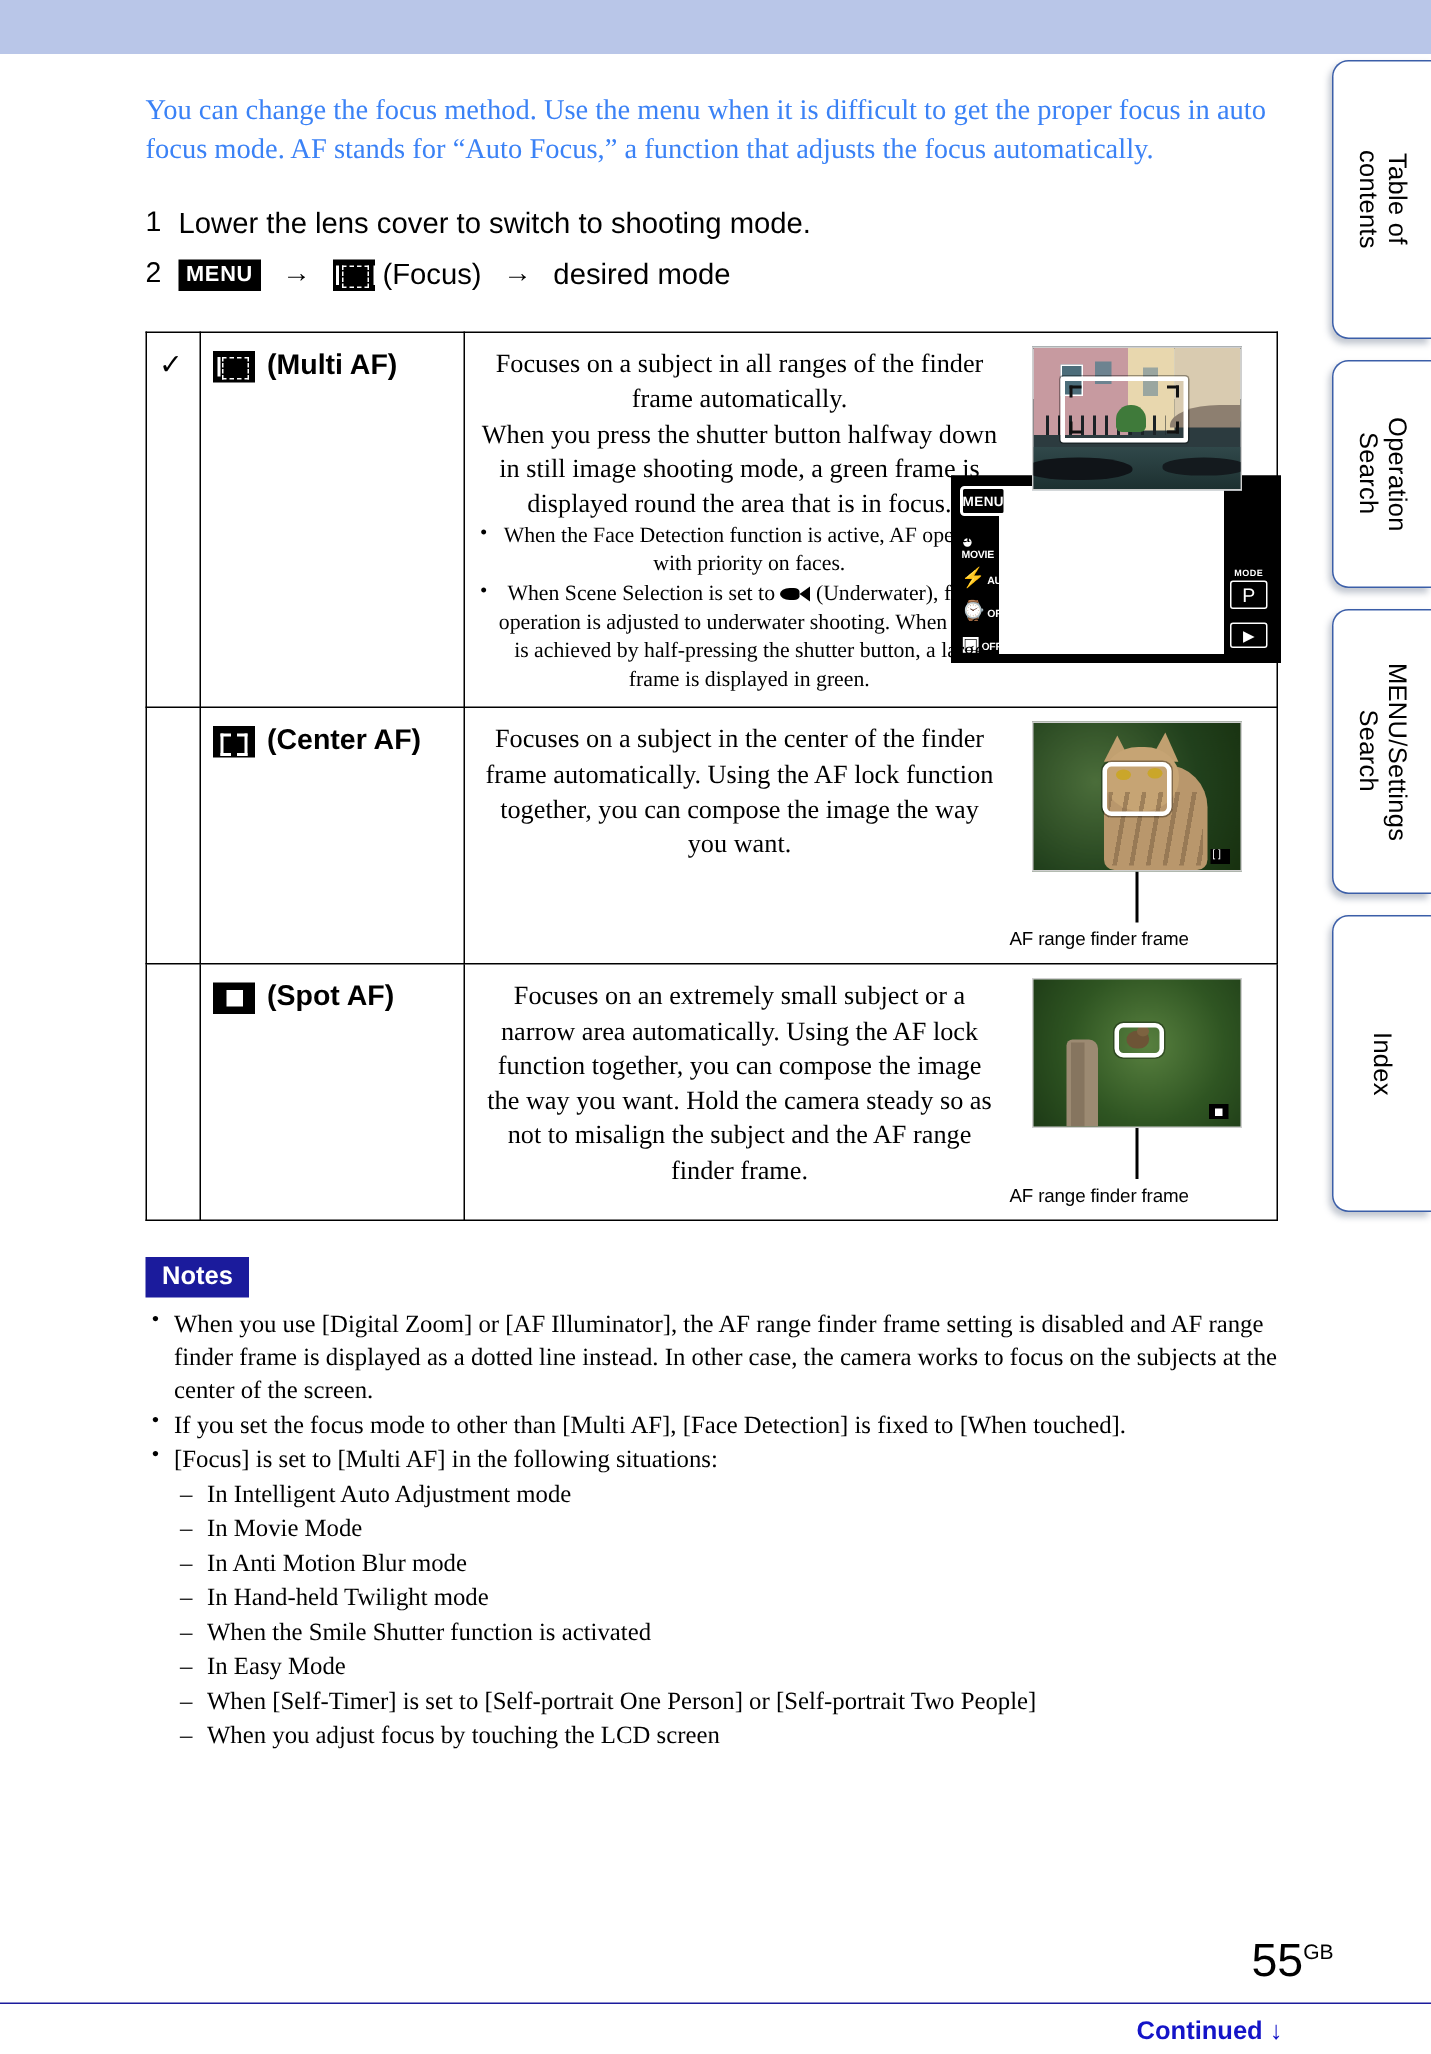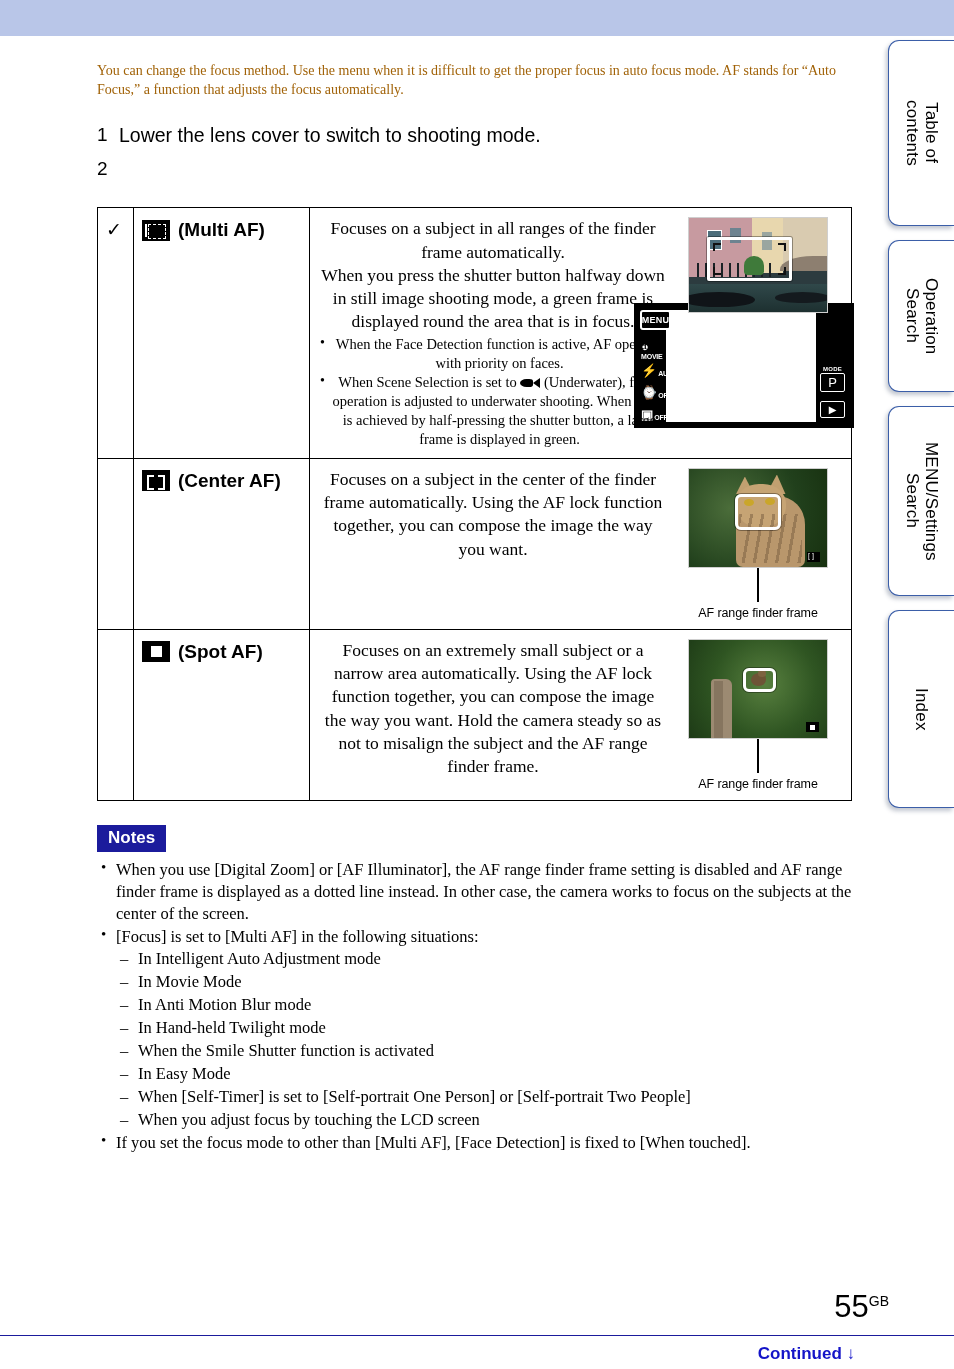--- a/index.html
+++ b/index.html
@@ -73,23 +73,23 @@
   h1.page-title {
     font-family: "Liberation Sans", sans-serif;
     font-size: 46px;
     font-weight: bold;
     color: #1414c8;
     margin: 12px 0 0 0;
     letter-spacing: -0.5px;
   }
 
   p.intro {
-    font-size: 14px;
+    font-size: 19px;
     line-height: 1.37;
-    color: #a16207;
+    color: #3b82f6;
     margin: 25px 0 0 0;
     width: 748px;
   }
 
   
   .steps {
     margin-top: 22px;
     position: relative;
   }
   .step {
@@ -337,21 +337,20 @@
     width: 0; height: 0;
     border-top: 5px solid transparent;
     border-bottom: 5px solid transparent;
     border-right: 7px solid #000;
   }
 
   
   .fig {
     flex: 0 0 auto;
     width: 170px;
-    text-align: center;
   }
   .fig-photo {
     position: relative;
     width: 140px;
     height: 100px;
     margin: 0 auto;
     overflow: hidden;
     border: 1px solid #cfcfcf;
   }
   .fig-wide .fig-photo { width: 140px; height: 96px; }
@@ -549,20 +548,28 @@
 
   <div class="steps">
 
     <div class="step">
       <span class="step-num">1</span>
       <span class="step-text">Lower the lens cover to switch to shooting mode.</span>
     </div>
 
     <div class="step">
       <span class="step-num">2</span>
+      <span class="step-text">
+        <span class="badge-menu">MENU</span>
+        <span class="arrow">→</span>
+        <span class="icon-box ic-multi"></span>
+        <span>(Focus)</span>
+        <span class="arrow">→</span>
+        <span>desired mode</span>
+      </span>
     </div>
 
     <div class="lcd">
       <div class="lcd-inner"></div>
       <div class="lcd-rightbar"></div>
 
       <div class="lcd-menu-btn">MENU</div>
 
       <div class="lcd-ico" id="lcd-movie">
         <span class="sym">●</span>
@@ -711,34 +718,34 @@
       </tr>
 
     </tbody>
   </table>
 
   
   <div class="notes-head">Notes</div>
 
   <ul class="notes">
     <li>When you use [Digital Zoom] or [AF Illuminator], the AF range finder frame setting is disabled and AF range finder frame is displayed as a dotted line instead. In other case, the camera works to focus on the subjects at the center of the screen.</li>
+    <li>If you set the focus mode to other than [Multi AF], [Face Detection] is fixed to [When touched].</li>
     <li>
       <span>[Focus] is set to [Multi AF] in the following situations:</span>
       <ul class="dashes">
         <li>In Intelligent Auto Adjustment mode</li>
         <li>In Movie Mode</li>
         <li>In Anti Motion Blur mode</li>
         <li>In Hand-held Twilight mode</li>
         <li>When the Smile Shutter function is activated</li>
         <li>In Easy Mode</li>
         <li>When [Self-Timer] is set to [Self-portrait One Person] or [Self-portrait Two People]</li>
         <li>When you adjust focus by touching the LCD screen</li>
       </ul>
     </li>
-    <li>If you set the focus mode to other than [Multi AF], [Face Detection] is fixed to [When touched].</li>
   </ul>
 
 </div>
 
 <div class="footer">
   <div class="pg-num">
     <span>55</span><sup>GB</sup>
   </div>
   <div class="footer-rule"></div>
   <div class="continued">Continued ↓</div>

